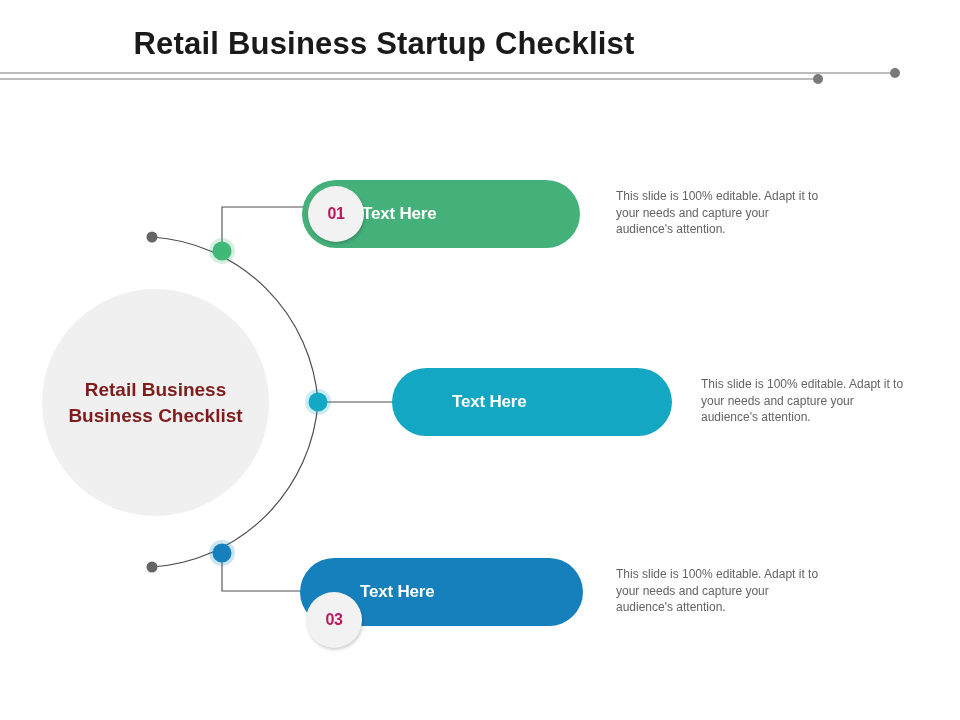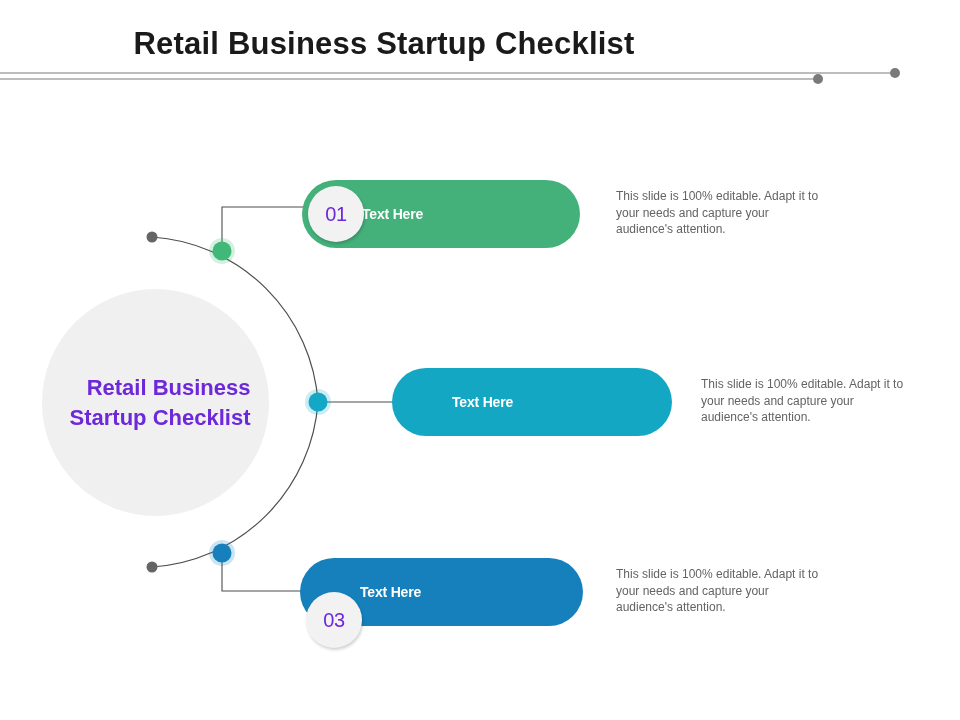--- a/index.html
+++ b/index.html
@@ -58,59 +58,59 @@
     top: 289px;
     width: 227px;
     height: 227px;
     border-radius: 50%;
     background: #f0f0f0;
     display: flex;
     align-items: center;
     justify-content: center;
   }
   #center-circle-label {
-    text-align: right;
-    font-size: 22px;
-    font-weight: bold;
-    color: #6d28d9;
+    text-align: center;
+    font-size: 19px;
+    font-weight: bold;
+    color: #7f1d1d;
     line-height: 1.32;
     width: 190px;
   }
 
   
   .pill {
     position: absolute;
     height: 68px;
     border-radius: 34px;
     display: flex;
     align-items: center;
     box-sizing: border-box;
   }
   .pill-label {
     color: #ffffff;
-    font-size: 14px;
+    font-size: 17px;
     font-weight: bold;
     letter-spacing: -0.2px;
     white-space: nowrap;
   }
   .badge {
     position: absolute;
     width: 56px;
     height: 56px;
     border-radius: 50%;
     background: #f2f2f2;
     display: flex;
     align-items: center;
     justify-content: center;
     box-shadow: 1px 2px 3px rgba(0,0,0,0.18);
   }
   .badge-text {
-    font-size: 20px;
-    font-weight: normal;
-    color: #6d28d9;
+    font-size: 16px;
+    font-weight: bold;
+    color: #be185d;
     letter-spacing: -0.3px;
   }
 
   #pill-01 { left: 302px; top: 180px; width: 278px; background: #44b07a; }
   #badge-01 { left: 308px; top: 186px; }
   #label-01 { margin-left: 60px; }
 
   #pill-02 { left: 392px; top: 368px; width: 280px; background: #13a7c4; }
   #badge-02 { left: 398px; top: 374px; }
   #label-02 { margin-left: 60px; }
@@ -164,21 +164,21 @@
     <circle cx="318" cy="402" r="13" fill="#14a8c6" opacity="0.22"></circle>
     <circle cx="318" cy="402" r="9.5" fill="#14a8c6"></circle>
 
     <circle cx="222" cy="553" r="13" fill="#1580bb" opacity="0.22"></circle>
     <circle cx="222" cy="553" r="9.5" fill="#1580bb"></circle>
   </svg>
 
   <div id="center-circle">
     <div id="center-circle-label">
       <span>Retail Business</span><br>
-      <span>Startup Checklist</span>
+      <span>Business Checklist</span>
     </div>
   </div>
 
   <div class="pill" id="pill-01">
     <span class="pill-label" id="label-01">Text Here</span>
   </div>
   <div class="badge" id="badge-01">
     <span class="badge-text">01</span>
   </div>
   <div class="desc" id="desc-01">This slide is 100% editable. Adapt it to your needs and capture your audience's attention.</div>

